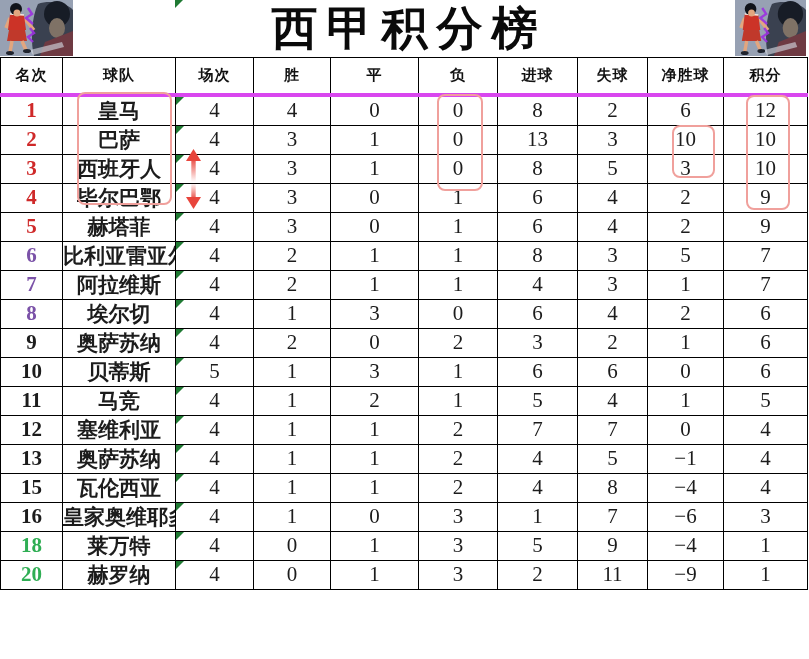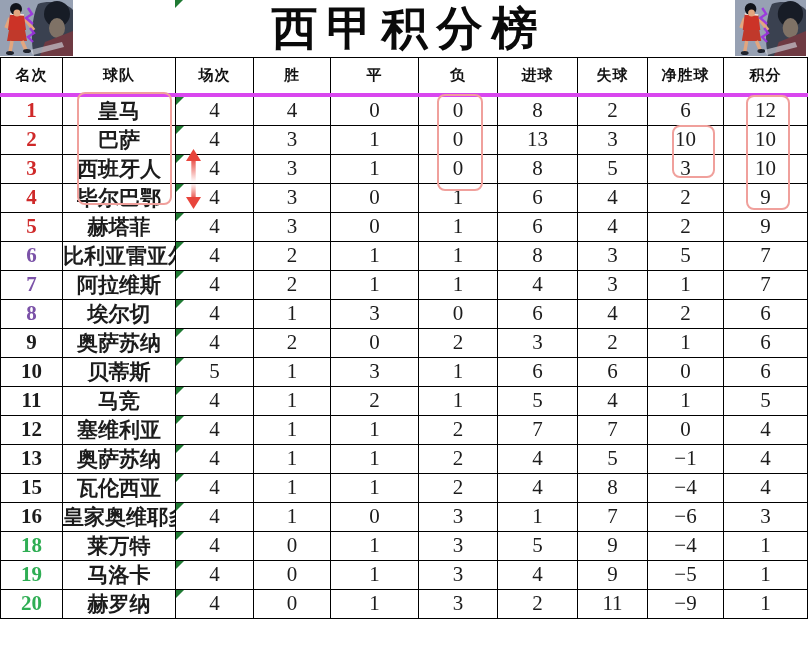--- a/index.html
+++ b/index.html
@@ -293,32 +293,20 @@
           <td><span class="corner-tri"></span>4</td>
           <td>0</td>
           <td>1</td>
           <td>3</td>
           <td>5</td>
           <td>9</td>
           <td>−4</td>
           <td>1</td>
         </tr>
         <tr>
-          <td class="rank" style="color: rgb(47, 174, 84);">19</td>
-          <td class="team">马洛卡</td>
-          <td><span class="corner-tri"></span>4</td>
-          <td>0</td>
-          <td>1</td>
-          <td>3</td>
-          <td>4</td>
-          <td>9</td>
-          <td>−5</td>
-          <td>1</td>
-        </tr>
-        <tr>
           <td class="rank" style="color: rgb(47, 174, 84);">20</td>
           <td class="team">赫罗纳</td>
           <td><span class="corner-tri"></span>4</td>
           <td>0</td>
           <td>1</td>
           <td>3</td>
           <td>2</td>
           <td>11</td>
           <td>−9</td>
           <td>1</td>

